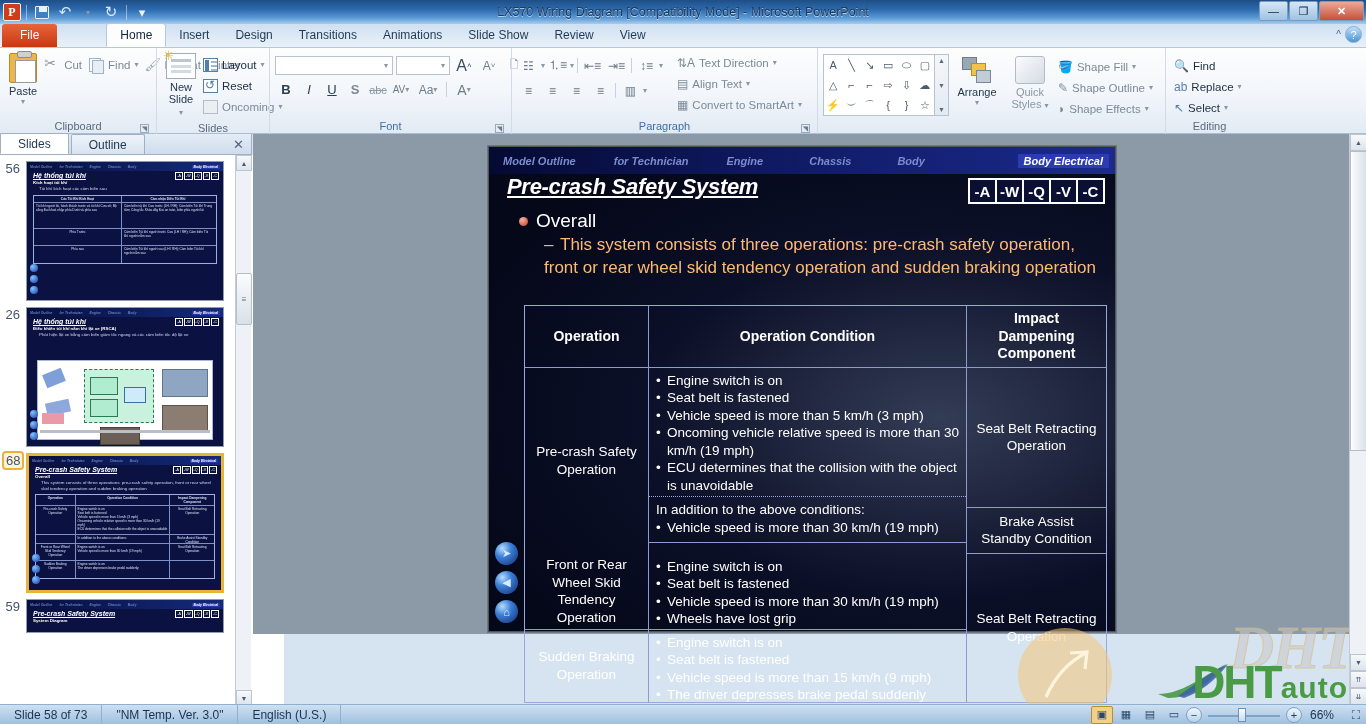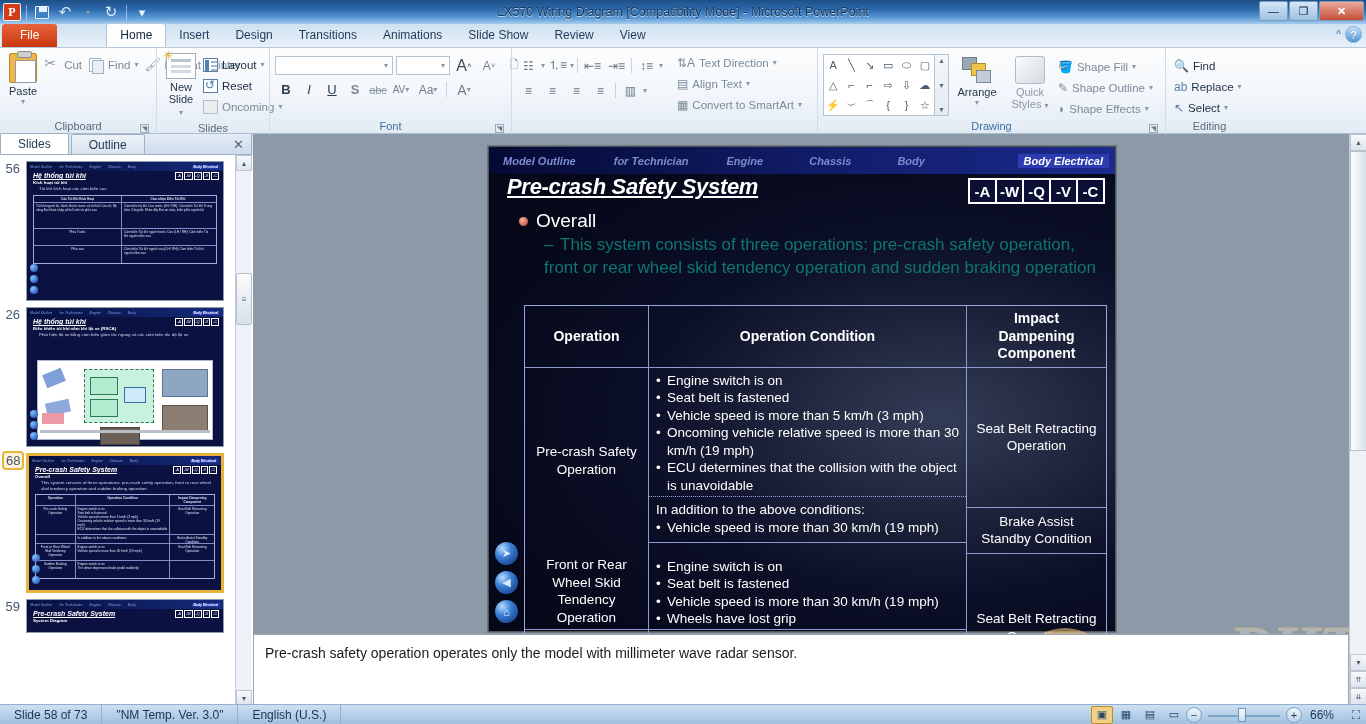--- a/index.html
+++ b/index.html
@@ -182,21 +182,21 @@
   .hdrItem { font-size: 11px; font-style: italic; font-weight: bold; color: #7c8ccf; margin-right: 38px; white-space: nowrap; font-family: "Liberation Sans", sans-serif; }
   .hdrItem.e { margin-right: 46px; }
   .hdrItem.last { color: #ffffff; background: #2c3cb0; padding: 1px 6px; margin-right: 0; position: absolute; right: 6px; }
   .slideTitle { position: absolute; left: 18px; top: 27px; font-size: 22px; font-weight: bold; font-style: italic; color: #fff; text-decoration: underline; letter-spacing: -.3px; font-family: "Liberation Sans", sans-serif; }
   .badges { position: absolute; right: 10px; top: 31px; display: flex; }
   .badge { width: 29px; height: 26px; border: 2px solid #fff; display: flex; align-items: center; justify-content: center; color: #fff; font-size: 15px; font-weight: bold; font-family: "Liberation Sans", sans-serif; background: #0a0f33; margin-left: -2px; }
   .bul { position: absolute; left: 30px; top: 62px; width: 580px; color: #fff; }
   .bulRow { display: flex; align-items: flex-start; }
   .bulDot { width: 9px; height: 9px; border-radius: 50%; background: radial-gradient(circle at 35% 30%, #ffb0a0, #b2402a); margin: 8px 8px 0 0; flex: none; }
   .bulL1 { font-size: 19px; line-height: 24px; color: #fff; }
-  .bulL2 { margin-left: 25px; font-size: 17px; line-height: 23px; color: #0f766e; }
+  .bulL2 { margin-left: 25px; font-size: 17px; line-height: 23px; color: #fdba74; }
   .dash { display: inline-block; width: 16px; }
 
   .tbl { position: absolute; left: 35px; top: 158px; width: 583px; border: 1px solid #9aa8e0; display: flex; flex-direction: column; }
   .tr { display: flex; border-bottom: 1px solid #8d9ad4; }
   .tr:last-child { border-bottom: none; }
   .td { padding: 4px 7px; color: #fff; font-size: 13.5px; line-height: 17.5px; border-right: 1px solid #8d9ad4; }
   .td:last-child { border-right: none; }
   .c1 { width: 124px; text-align: center; display: flex; align-items: center; justify-content: center; }
   .c2 { width: 318px; }
   .c3 { width: 139px; text-align: center; display: flex; align-items: center; justify-content: center; }
@@ -410,20 +410,24 @@
         <div class="smrow">
           <span style="font-size:12px">▤</span>
           <span>Align Text</span>
           <span class="tri">▾</span>
         </div>
         <div class="smrow">
           <span style="font-size:12px">▦</span>
           <span>Convert to SmartArt</span>
           <span class="tri">▾</span>
         </div>
+      </div>
+      <div class="grplabel">
+        <span style="color:#3f6fa5">Paragraph</span>
+        <span class="dlg">◥</span>
       </div>
     </div>
 
     <div class="grp" style="width:348px">
       <div class="grpbody" style="padding-top:3px;align-items:flex-start">
         <div style="display:flex">
           <div class="shapesGrid">
             <span>A</span>
             <span>╲</span>
             <span>↘</span>
@@ -475,24 +479,20 @@
             <span>Shape Outline</span>
               <span class="tri">▾</span>
           </div>
           <div class="smrow">
             <span style="font-size:12px">◗</span>
             <span>Shape Effects</span>
               <span class="tri">▾</span>
           </div>
         </div>
       </div>
-      <div class="grplabel">
-        <span style="color:#3f6fa5">Drawing</span>
-        <span class="dlg">◥</span>
-      </div>
     </div>
 
     <div class="grp" style="width:88px">
       <div class="grpbody" style="flex-direction:column;padding-top:4px">
         <div class="smrow on">
           <span class="findIcon">🔍</span>
           <span>Find</span>
         </div>
         <div class="smrow on">
           <span class="findIcon">ab</span>
@@ -854,23 +854,20 @@
     <path d="M30 8 L47 7 L45 24" stroke="#fff6df" stroke-width="3.2" fill="none" opacity=".95"></path>
   </svg>
   <div class="wmDHT">DHT</div>
   <svg class="wmSwoosh" viewBox="0 0 92 40">
     <path d="M2 34 C26 34 44 18 70 4 C50 26 34 38 12 38 Z" fill="#4a9a46" opacity=".92"></path>
     <path d="M22 36 C40 24 54 12 72 4 C58 22 44 32 28 38 Z" fill="#3b5fa8" opacity=".85"></path>
   </svg>
   <div class="wmLogo"><span>DHT</span><span class="auto">auto</span></div>
   <div class="wmTag">Sharing creates success</div>
 
-  <div class="noteArea">
-    <div class="noteText">Pre-crash safety  operation operates only the model with millimeter wave radar sensor.</div>
-  </div>
 
   <div class="rightScroll">
     <div class="rsBtn">▲</div>
     <div class="rsTrack">
       <div class="rsThumb"></div>
     </div>
     <div class="rsBtn" style="position:absolute;bottom:35px">▼</div>
     <div class="rsBtn" style="position:absolute;bottom:18px">⇈</div>
     <div class="rsBtn" style="position:absolute;bottom:1px">⇊</div>
   </div>

